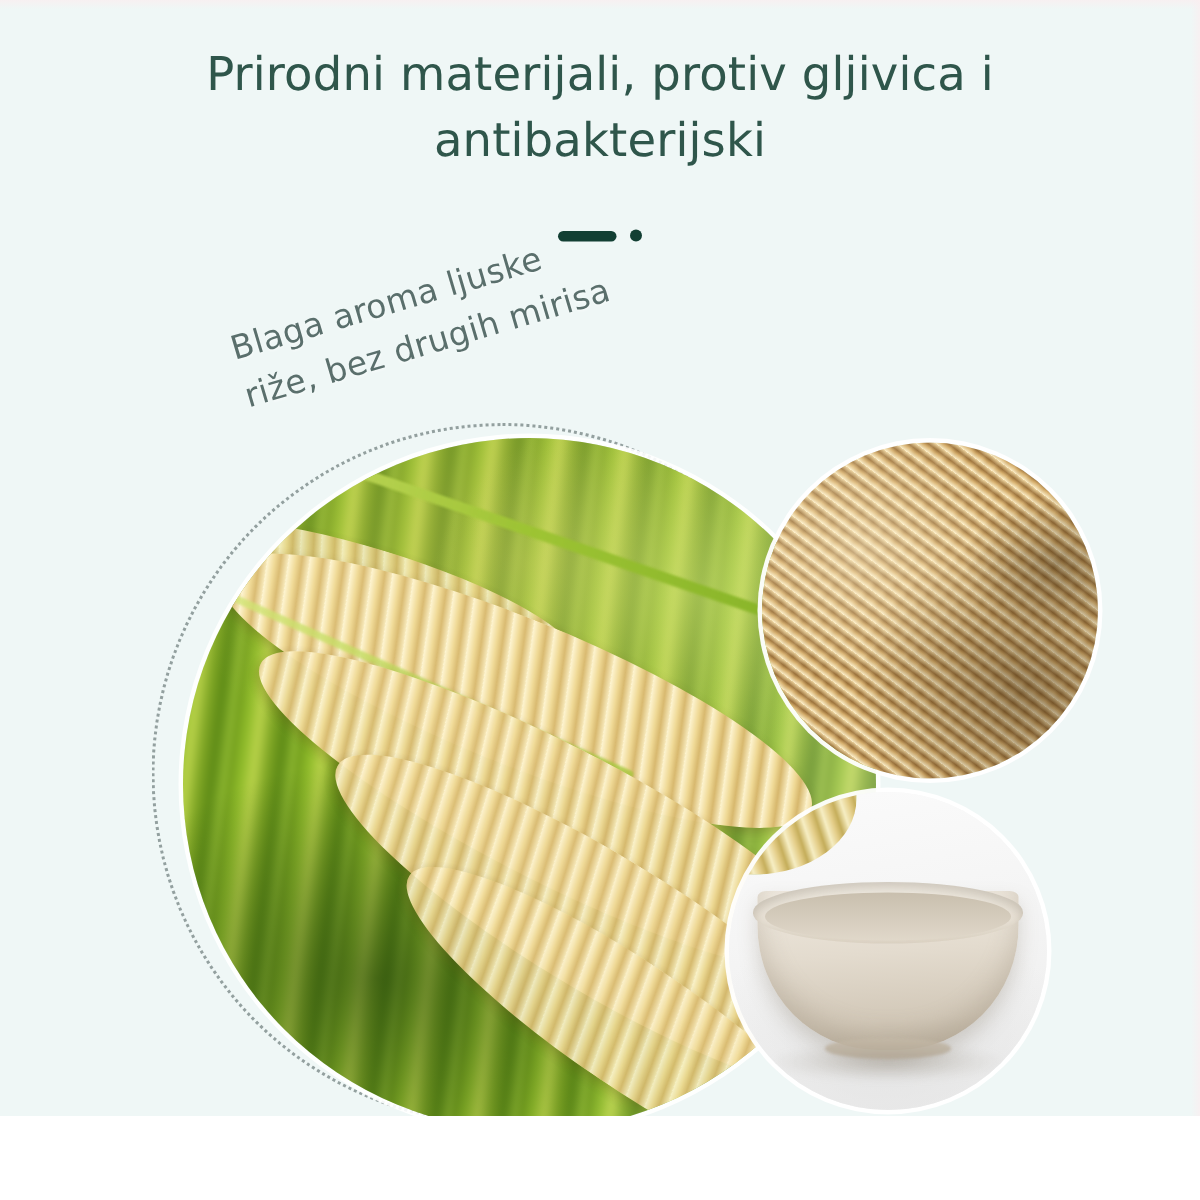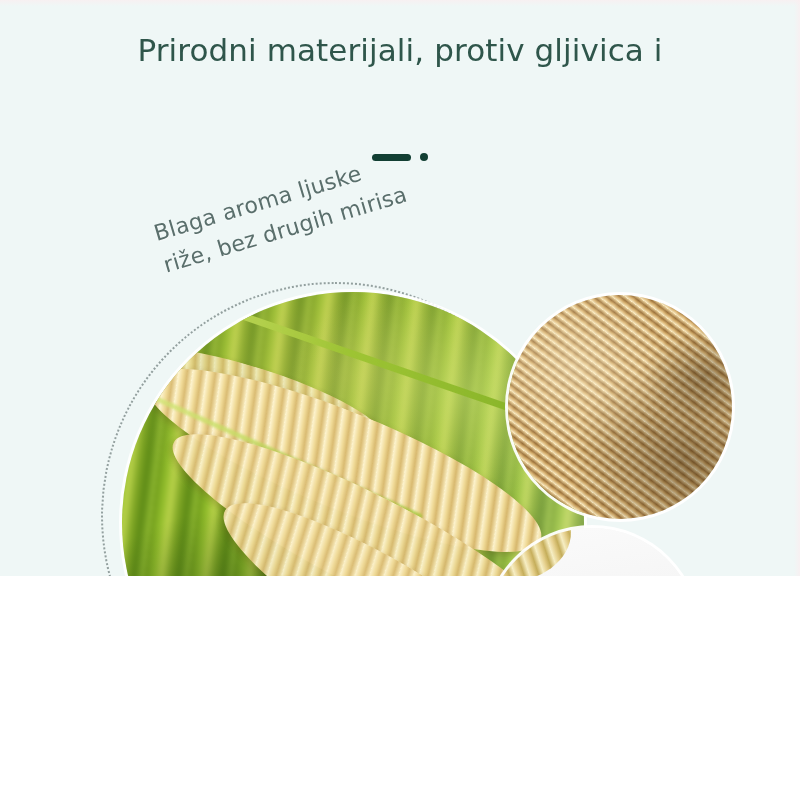--- a/index.html
+++ b/index.html
@@ -6,21 +6,21 @@
   * { margin:0; padding:0; box-sizing:border-box; }
 
   html, body {
     width:800px; height:800px;
     overflow:hidden;
     font-family:"DejaVu Sans", sans-serif;
   }
 
   .page {
     position:relative;
-    width:800px; height:576px;
+    width:800px; height:744px;
     background:#eff7f6;
     overflow:hidden;
   }
 
   
   .edge-tint {
     position:absolute; inset:0;
     pointer-events:none;
     background:
       linear-gradient(to bottom, rgba(250,238,240,.75) 0px, rgba(250,238,240,0) 6px),
@@ -269,20 +269,21 @@
 </head>
 <body>
 
 <div class="page">
 
   <div class="edge-tint"></div>
 
   <div class="header">
     <div class="title">
       <div>Prirodni materijali, protiv gljivica i</div>
+      <div>antibakterijski</div>
     </div>
   </div>
 
   <div class="divider">
     <span class="divider-bar"></span>
     <span class="divider-dot"></span>
   </div>
 
   <div class="collage">
 

